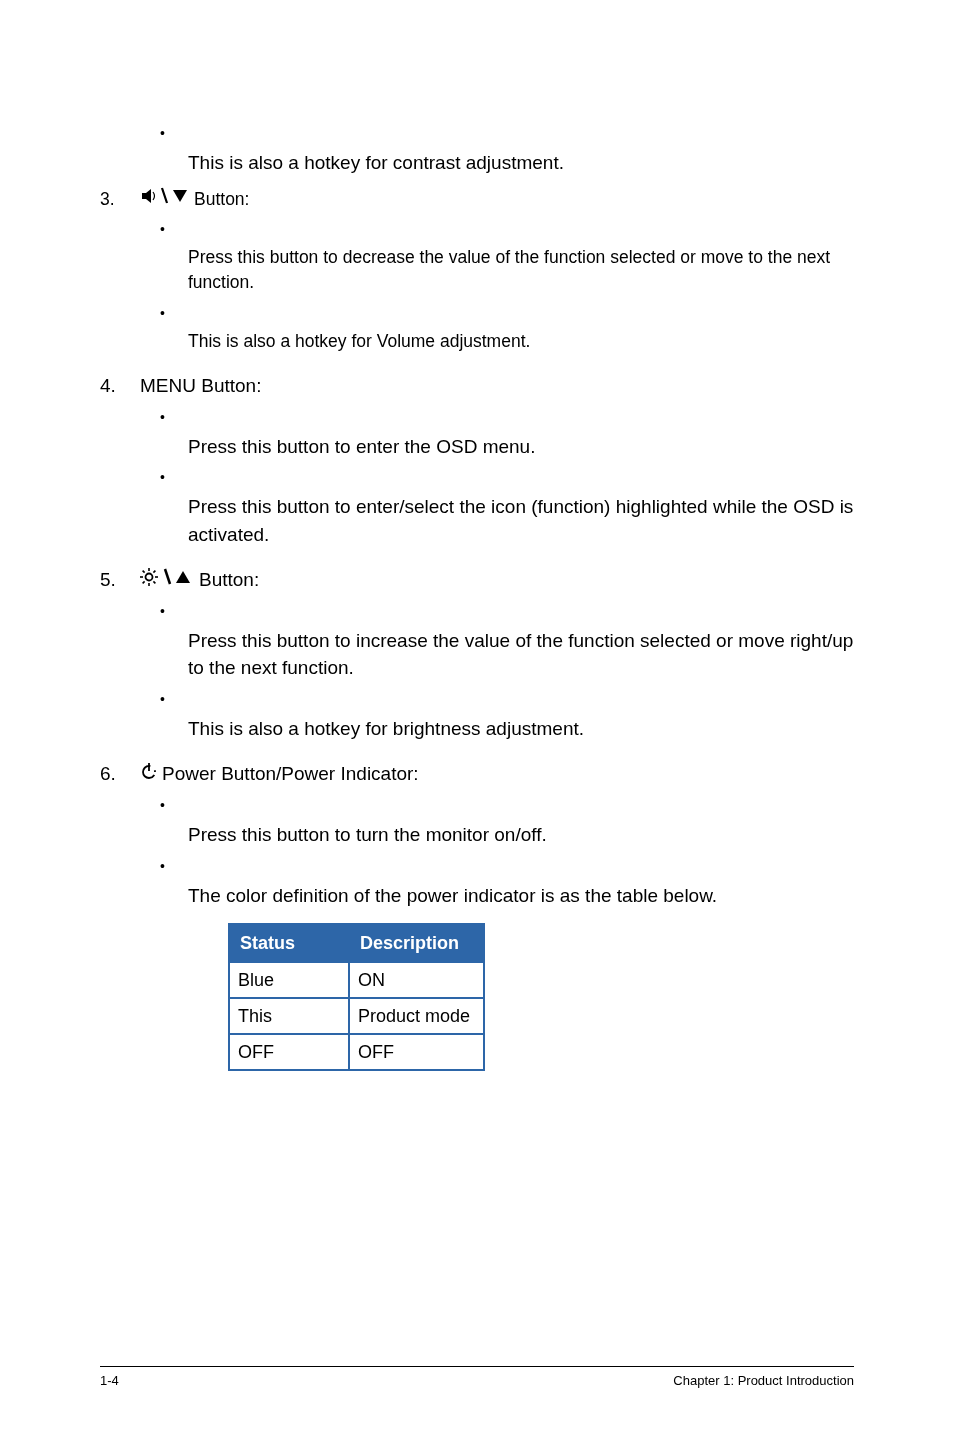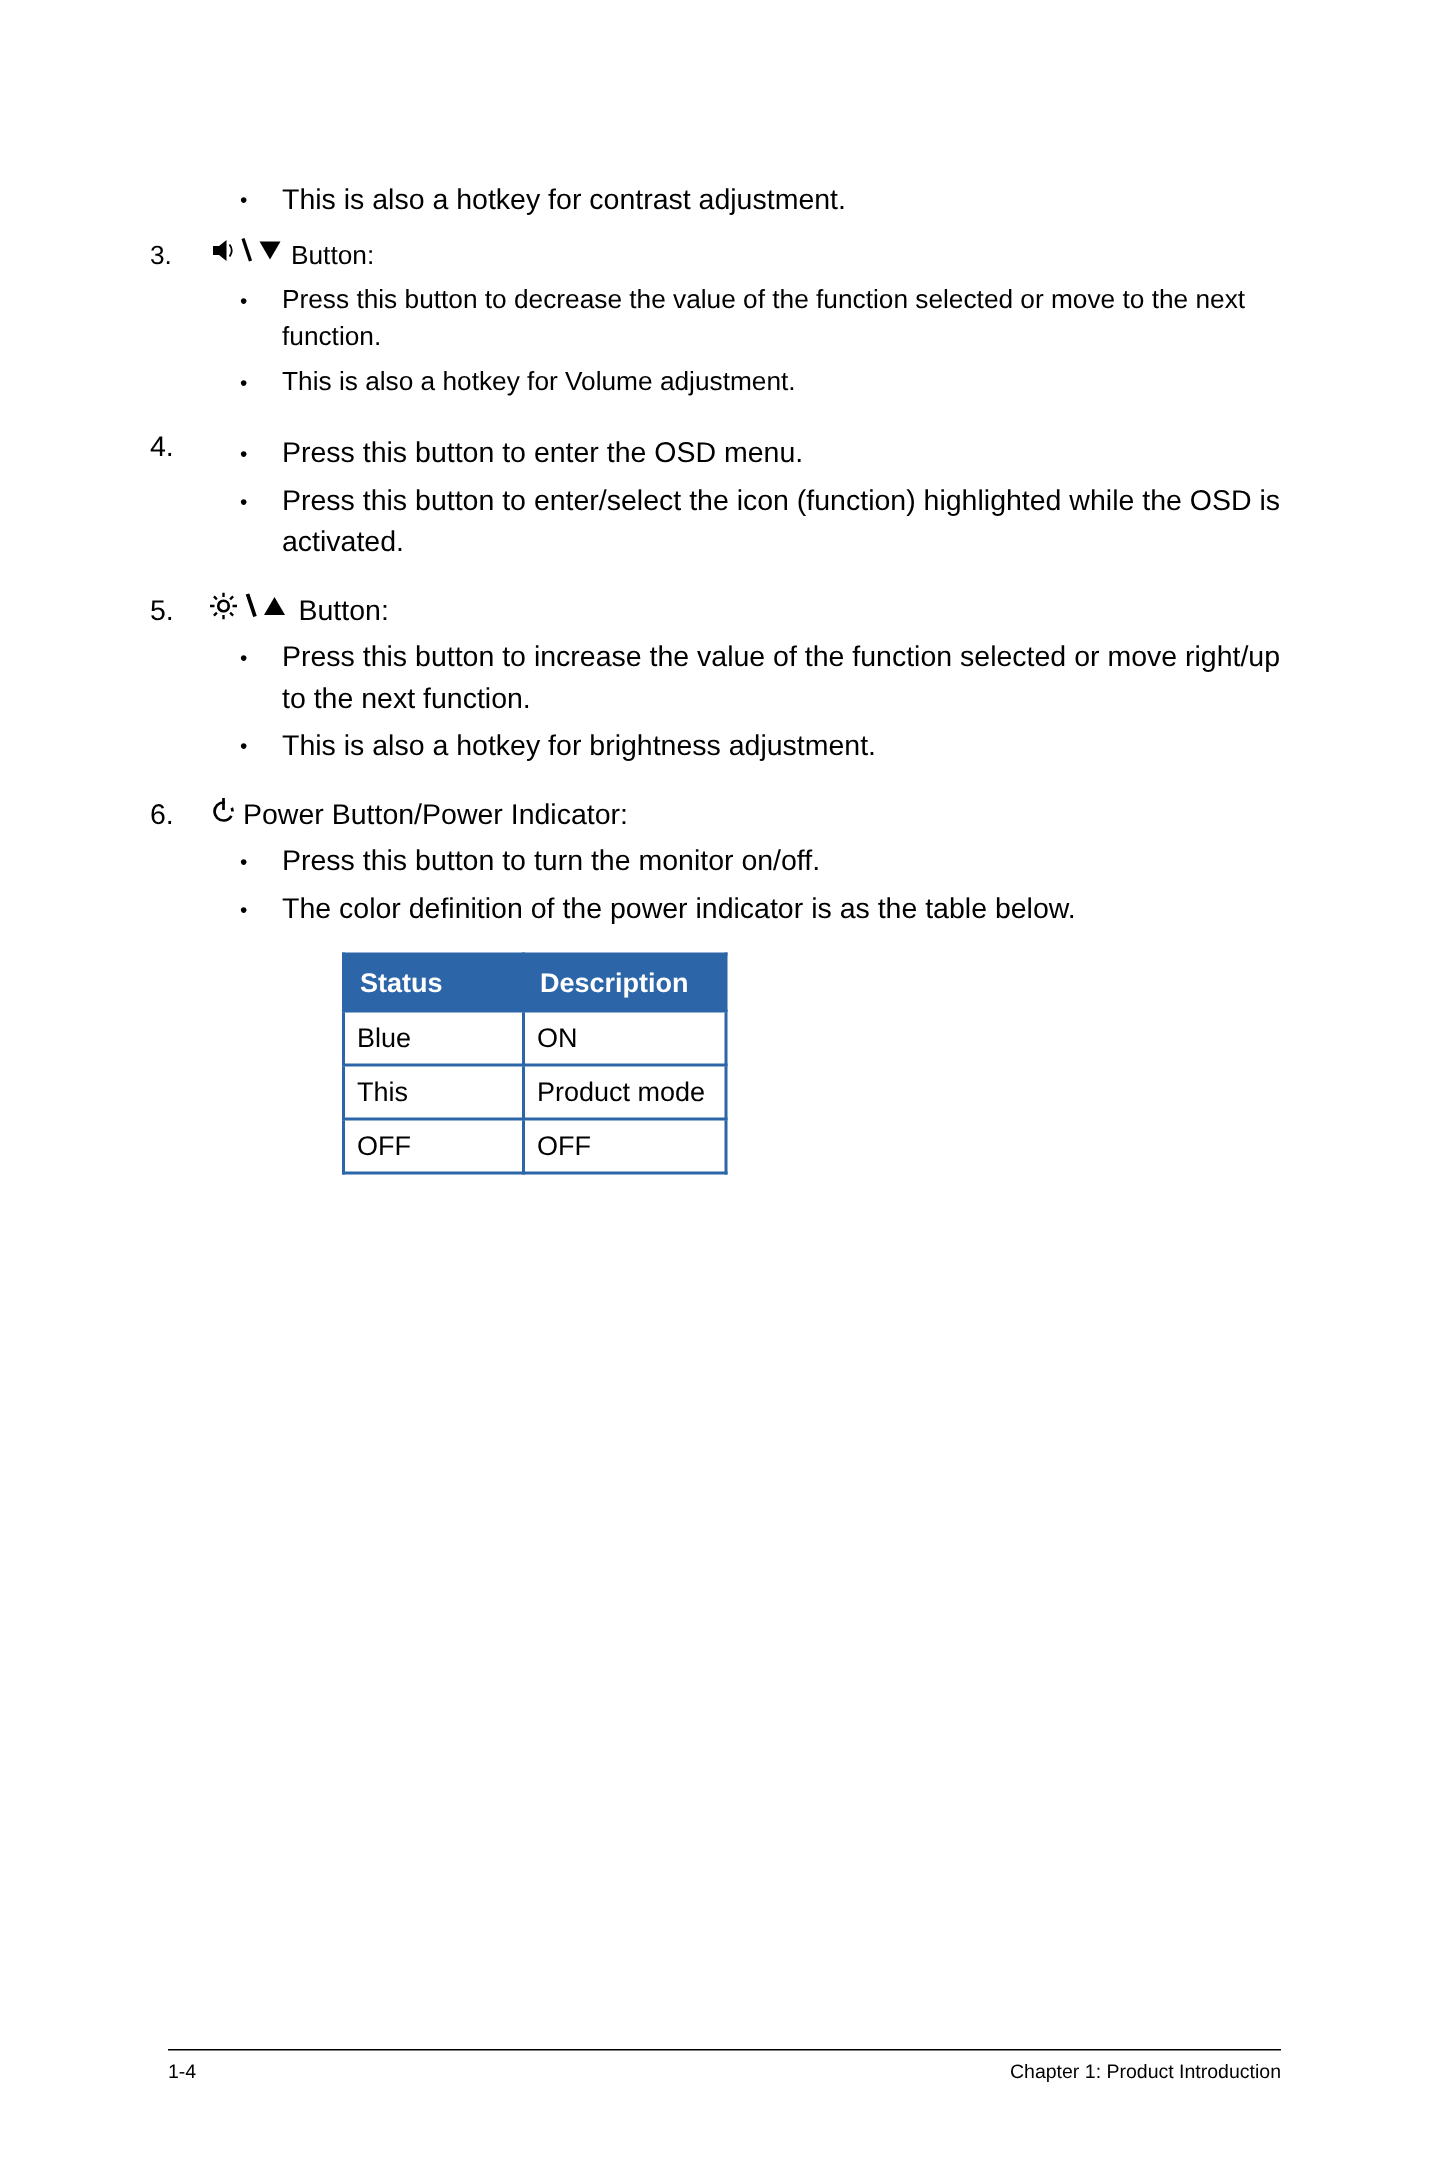--- a/index.html
+++ b/index.html
@@ -45,20 +45,21 @@
       padding-left: 20px;
     }
     .bullet-marker {
       width: 28px;
       flex-shrink: 0;
       font-size: 14px;
       padding-top: 3px;
     }
     .bullet-text {
       flex: 1;
+      margin-top: 29px;
     }
     .small-font {
       font-size: 17.5px;
     }
     .icon-inline {
       display: inline-block;
       vertical-align: middle;
     }
     .table-container {
       margin-left: 88px;
@@ -90,21 +91,20 @@
     .footer {
       position: absolute;
       bottom: 50px;
       left: 100px;
       right: 100px;
       border-top: 1px solid #000;
       padding-top: 6px;
       display: flex;
       justify-content: space-between;
       font-size: 13px;
-      margin-left: 12px;
     }
     .section-gap {
       height: 8px;
     }
   </style>
 </head>
 <body>
 
 <div class="content">
 
@@ -143,20 +143,23 @@
         </div>
       </div>
     </div>
   </div>
 
   <div class="section-gap"></div>
 
   <div class="list-item">
     <div class="list-number">4.</div>
     <div class="list-body">
+      <div class="list-heading">
+        <span>MENU Button:</span>
+      </div>
       <div class="bullet-list">
         <div class="bullet-item">
           <div class="bullet-marker">•</div>
           <div class="bullet-text">Press this button to enter the OSD menu.</div>
         </div>
         <div class="bullet-item">
           <div class="bullet-marker">•</div>
           <div class="bullet-text">Press this button to enter/select the icon (function) highlighted while the OSD is activated.</div>
         </div>
       </div>

